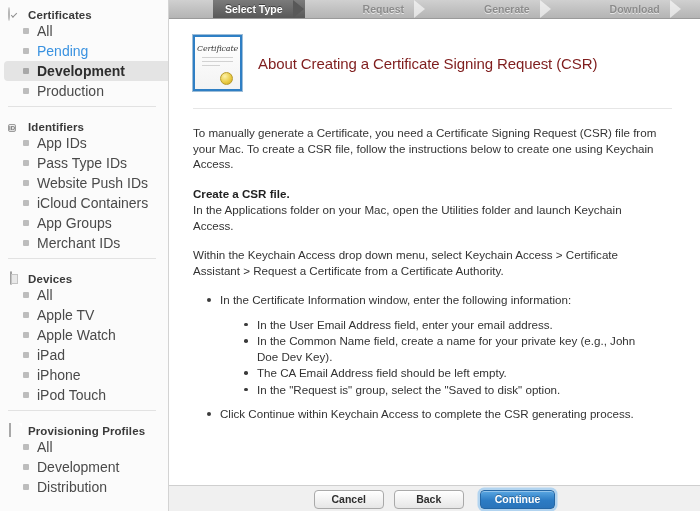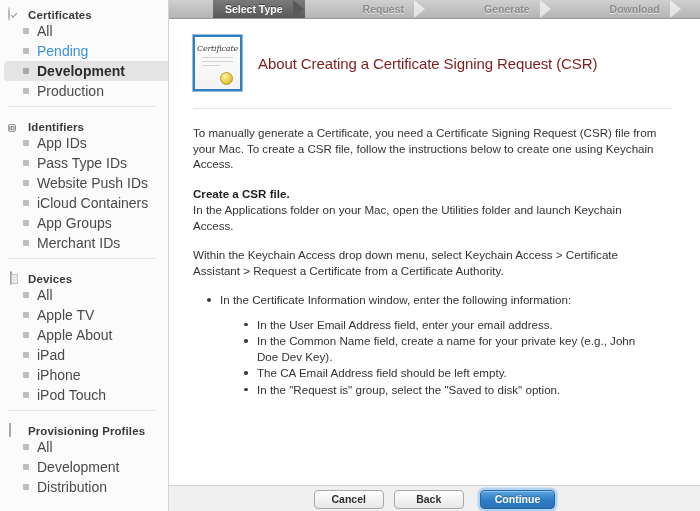--- a/index.html
+++ b/index.html
@@ -286,21 +286,21 @@
       <div class="item">
         <span class="bullet"></span>
         <span>All</span>
       </div>
       <div class="item">
         <span class="bullet"></span>
         <span>Apple TV</span>
       </div>
       <div class="item">
         <span class="bullet"></span>
-        <span>Apple About</span>
+        <span>Apple Watch</span>
       </div>
       <div class="item">
         <span class="bullet"></span>
         <span>iPad</span>
       </div>
       <div class="item">
         <span class="bullet"></span>
         <span>iPhone</span>
       </div>
       <div class="item">
@@ -379,20 +379,21 @@
       <ul class="l1">
         <li>
           <span>In the Certificate Information window, enter the following information:</span>
           <ul class="l2">
             <li>In the User Email Address field, enter your email address.</li>
             <li>In the Common Name field, create a name for your private key (e.g., John Doe Dev Key).</li>
             <li>The CA Email Address field should be left empty.</li>
             <li>In the "Request is" group, select the "Saved to disk" option.</li>
           </ul>
         </li>
+        <li>Click Continue within Keychain Access to complete the CSR generating process.</li>
       </ul>
     </div>
 
   </div>
 
   <div id="footer">
     <div class="btn">Cancel</div>
     <div class="btn">Back</div>
     <div class="btn primary">Continue</div>
   </div>

